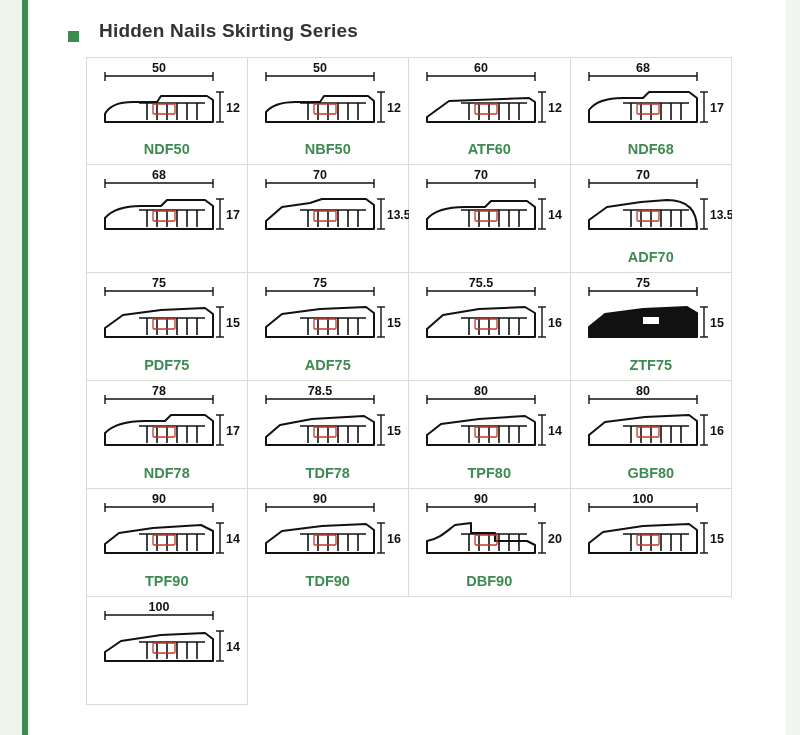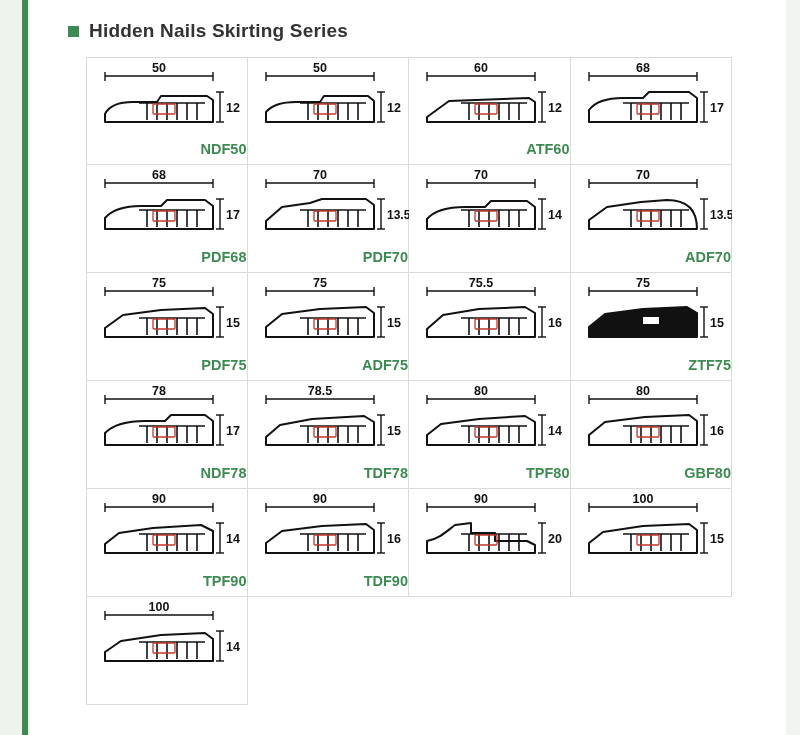--- a/index.html
+++ b/index.html
@@ -33,22 +33,22 @@
     position: absolute;
     right: 0; top: 0;
     width: 14px; height: 735px;
     background: #f2f4f1;
   }
 
   .header {
     position: absolute;
     left: 68px; top: 20px;
     display: flex;
-    align-items: center;
-    gap: 10px;
+    align-items: flex-end;
+    gap: 20px;
   }
   .header .bullet {
     width: 11px; height: 11px;
     background: #3d8b52;
     display: inline-block;
   }
   .header .title {
     font-size: 19px;
     font-weight: bold;
     color: #333333;
@@ -76,21 +76,21 @@
   .cell .profile-svg {
     position: absolute;
     left: 0; top: 4px;
     width: 161.5px;
     height: 78px;
   }
   .cell .label {
     position: absolute;
     bottom: 7px; left: 0;
     width: 100%;
-    text-align: right;
+    text-align: center;
     font-size: 14.5px;
     font-weight: bold;
     color: #3d8b52;
   }
   .dim-text { font-size: 12.5px; fill: #111; font-family: "Liberation Sans", sans-serif; font-weight: bold; }
   .dim-text-small { font-size: 12px; fill: #111; font-family: "Liberation Sans", sans-serif; font-weight: bold; }
   .dimline { stroke: #111; stroke-width: 1.4; }
   .profile-outline { fill: #ffffff; stroke: #111111; stroke-width: 2; stroke-linejoin: round; }
   .profile-solid { fill: #111111; stroke: #111111; stroke-width: 2; stroke-linejoin: round; }
   .inner { fill: none; stroke: #111111; stroke-width: 1.6; }
@@ -153,20 +153,21 @@
           <line class="inner" x1="100" y1="41" x2="100" y2="58"></line>
           <line class="inner" x1="110" y1="41" x2="110" y2="58"></line>
           <line class="inner" x1="52" y1="41" x2="118" y2="41"></line>
           <rect class="clip" x="66" y="42" width="22" height="10" rx="1"></rect>
 
     <line class="dimline" x1="133" y1="30" x2="133" y2="60"></line>
     <line class="dimline" x1="129" y1="30" x2="137" y2="30"></line>
     <line class="dimline" x1="129" y1="60" x2="137" y2="60"></line>
     <text class="dim-text" x="139" y="50">12</text>
   </svg>
+  <div class="label">NBF50</div>
       </div>
       <div class="cell row-first">
   <svg class="profile-svg" viewBox="0 0 161.5 78">
 
     <line class="dimline" x1="18" y1="14" x2="126" y2="14"></line>
     <line class="dimline" x1="18" y1="10" x2="18" y2="19"></line>
     <line class="dimline" x1="126" y1="10" x2="126" y2="19"></line>
     <text class="dim-text" x="72" y="10" text-anchor="middle">60</text>
 
     <path class="profile-outline" d="M18,60 L18,55 L40,39 L120,36 L126,40 L126,60 Z"></path>
@@ -202,20 +203,21 @@
           <line class="inner" x1="100" y1="41" x2="100" y2="58"></line>
           <line class="inner" x1="110" y1="41" x2="110" y2="58"></line>
           <line class="inner" x1="52" y1="41" x2="118" y2="41"></line>
           <rect class="clip" x="66" y="42" width="22" height="10" rx="1"></rect>
 
     <line class="dimline" x1="133" y1="30" x2="133" y2="60"></line>
     <line class="dimline" x1="129" y1="30" x2="137" y2="30"></line>
     <line class="dimline" x1="129" y1="60" x2="137" y2="60"></line>
     <text class="dim-text" x="139" y="50">17</text>
   </svg>
+  <div class="label">NDF68</div>
       </div>
       <div class="cell">
   <svg class="profile-svg" viewBox="0 0 161.5 78">
 
     <line class="dimline" x1="18" y1="14" x2="126" y2="14"></line>
     <line class="dimline" x1="18" y1="10" x2="18" y2="19"></line>
     <line class="dimline" x1="126" y1="10" x2="126" y2="19"></line>
     <text class="dim-text" x="72" y="10" text-anchor="middle">68</text>
 
     <path class="profile-outline" d="M18,60 L18,49 C25,41 38,37 54,37 L74,37 L80,31 L118,31 L126,37 L126,60 Z"></path>
@@ -226,21 +228,20 @@
           <line class="inner" x1="100" y1="41" x2="100" y2="58"></line>
           <line class="inner" x1="110" y1="41" x2="110" y2="58"></line>
           <line class="inner" x1="52" y1="41" x2="118" y2="41"></line>
           <rect class="clip" x="66" y="42" width="22" height="10" rx="1"></rect>
 
     <line class="dimline" x1="133" y1="30" x2="133" y2="60"></line>
     <line class="dimline" x1="129" y1="30" x2="137" y2="30"></line>
     <line class="dimline" x1="129" y1="60" x2="137" y2="60"></line>
     <text class="dim-text" x="139" y="50">17</text>
   </svg>
-  <div class="label">PDF68</div>
       </div>
       <div class="cell">
   <svg class="profile-svg" viewBox="0 0 161.5 78">
 
     <line class="dimline" x1="18" y1="14" x2="126" y2="14"></line>
     <line class="dimline" x1="18" y1="10" x2="18" y2="19"></line>
     <line class="dimline" x1="126" y1="10" x2="126" y2="19"></line>
     <text class="dim-text" x="72" y="10" text-anchor="middle">70</text>
 
     <path class="profile-outline" d="M18,60 L18,52 L34,38 L62,34 L74,30 L118,30 L126,36 L126,60 Z"></path>
@@ -251,21 +252,20 @@
           <line class="inner" x1="100" y1="41" x2="100" y2="58"></line>
           <line class="inner" x1="110" y1="41" x2="110" y2="58"></line>
           <line class="inner" x1="52" y1="41" x2="118" y2="41"></line>
           <rect class="clip" x="66" y="42" width="22" height="10" rx="1"></rect>
 
     <line class="dimline" x1="133" y1="30" x2="133" y2="60"></line>
     <line class="dimline" x1="129" y1="30" x2="137" y2="30"></line>
     <line class="dimline" x1="129" y1="60" x2="137" y2="60"></line>
     <text class="dim-text-small" x="139" y="50">13.5</text>
   </svg>
-  <div class="label">PDF70</div>
       </div>
       <div class="cell">
   <svg class="profile-svg" viewBox="0 0 161.5 78">
 
     <line class="dimline" x1="18" y1="14" x2="126" y2="14"></line>
     <line class="dimline" x1="18" y1="10" x2="18" y2="19"></line>
     <line class="dimline" x1="126" y1="10" x2="126" y2="19"></line>
     <text class="dim-text" x="72" y="10" text-anchor="middle">70</text>
 
     <path class="profile-outline" d="M18,60 L18,50 C25,42 38,38 56,38 L76,38 L82,32 L118,32 L126,38 L126,60 Z"></path>
@@ -568,20 +568,21 @@
           <line class="inner" x1="100" y1="41" x2="100" y2="58"></line>
           <line class="inner" x1="110" y1="41" x2="110" y2="58"></line>
           <line class="inner" x1="52" y1="41" x2="118" y2="41"></line>
           <rect class="clip" x="66" y="42" width="22" height="10" rx="1"></rect>
 
     <line class="dimline" x1="133" y1="30" x2="133" y2="60"></line>
     <line class="dimline" x1="129" y1="30" x2="137" y2="30"></line>
     <line class="dimline" x1="129" y1="60" x2="137" y2="60"></line>
     <text class="dim-text" x="139" y="50">20</text>
   </svg>
+  <div class="label">DBF90</div>
       </div>
       <div class="cell">
   <svg class="profile-svg" viewBox="0 0 161.5 78">
 
     <line class="dimline" x1="18" y1="14" x2="126" y2="14"></line>
     <line class="dimline" x1="18" y1="10" x2="18" y2="19"></line>
     <line class="dimline" x1="126" y1="10" x2="126" y2="19"></line>
     <text class="dim-text" x="72" y="10" text-anchor="middle">100</text>
 
     <path class="profile-outline" d="M18,60 L18,50 L32,39 L72,33 L118,31 L126,37 L126,60 Z"></path>

